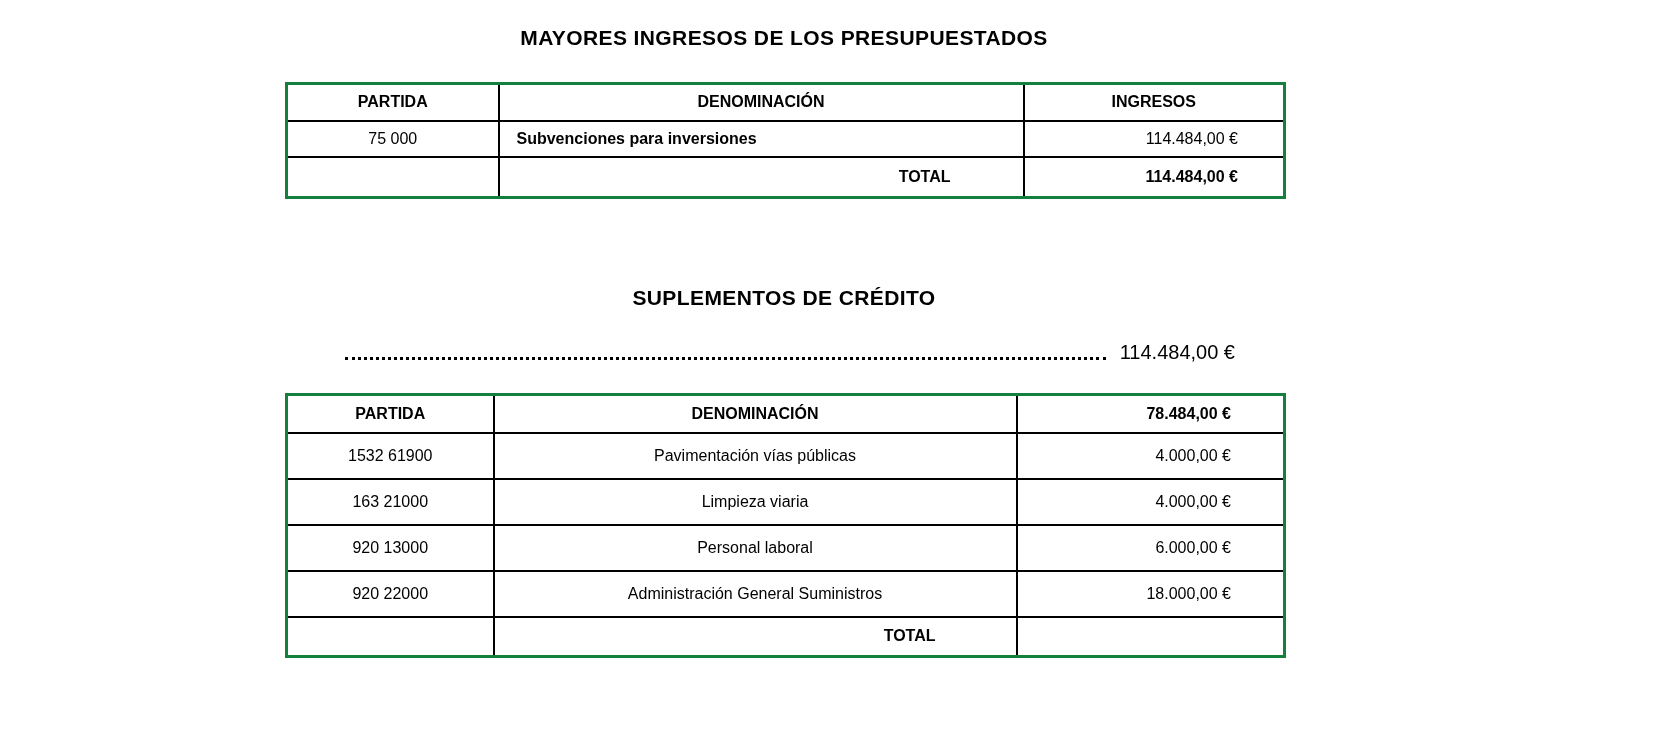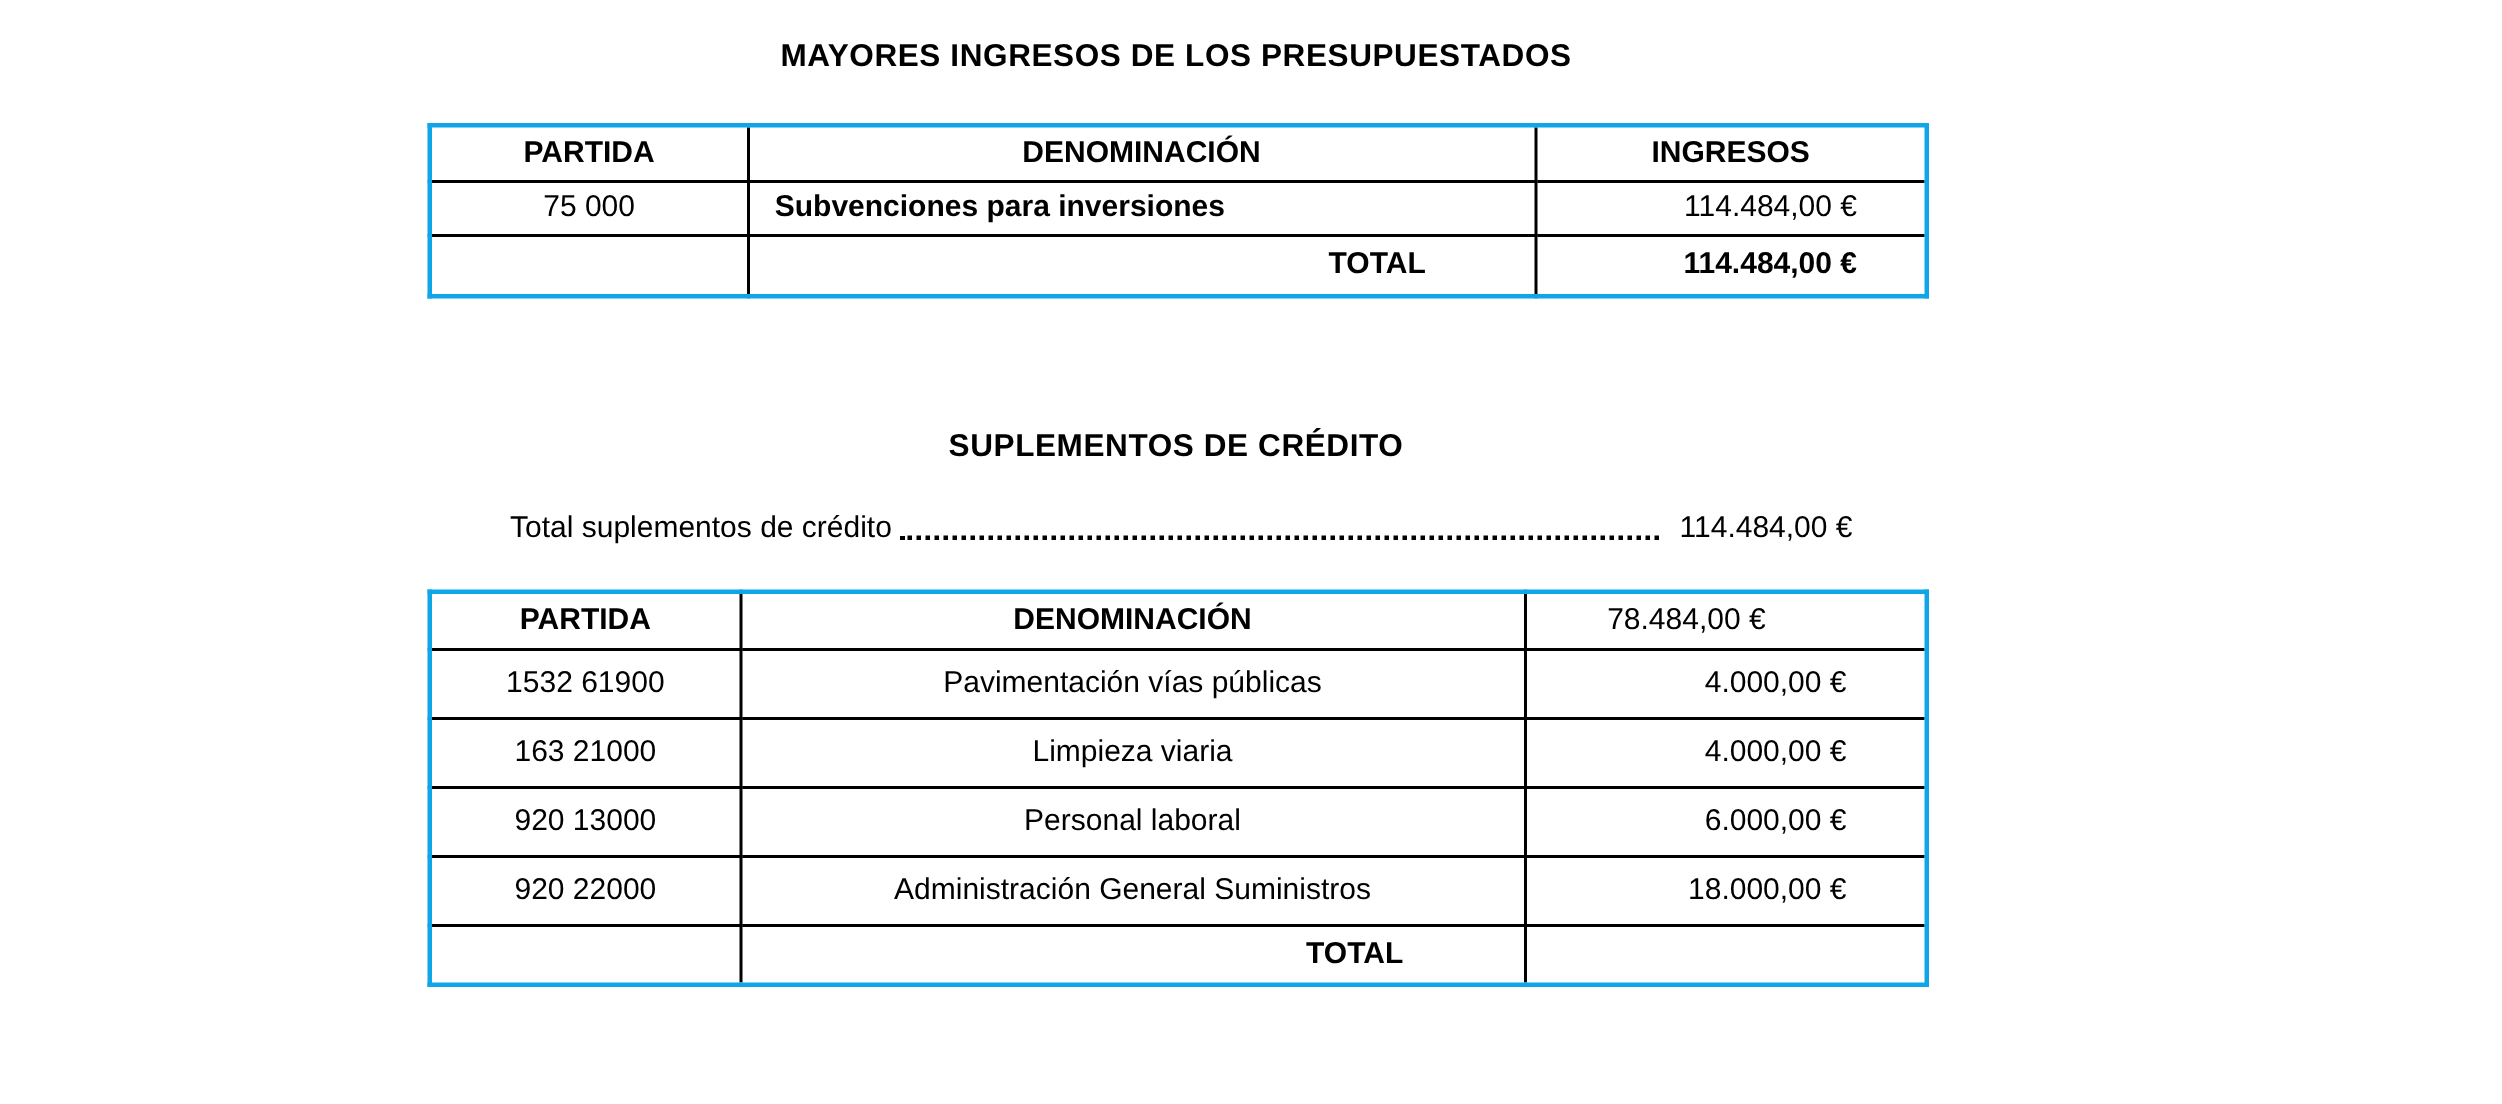--- a/index.html
+++ b/index.html
@@ -26,22 +26,22 @@
     letter-spacing: 0.4px;
     line-height: 24px;
   }
   .title1 { margin-top: 26px; }
   .title2 { margin-top: 87px; }
 
   table {
     border-collapse: collapse;
     table-layout: fixed;
     width: 998px;
-    font-size: 20px;
-    border: 3px solid #0ea5e9;
+    font-size: 16px;
+    border: 3px solid #15803d;
   }
   th, td {
     border: 2px solid #000;
     padding: 0;
     overflow: hidden;
     white-space: nowrap;
   }
   th { font-weight: bold; text-align: center; }
 
   .t1 { margin-top: 32px; }
@@ -51,21 +51,21 @@
 
   .t2 { margin-top: 29px; }
   .t2 thead tr { height: 38px; }
   .t2 tbody tr.data-row { height: 46px; }
   .t2 tbody tr.total-row { height: 40px; }
 
   .ctr { text-align: center; }
   .lft { text-align: left; padding-left: 17px; font-weight: bold; }
   .amt1 { text-align: right; padding-right: 45px; }
   .amt2 { text-align: right; padding-right: 52px; }
-  .hdr-amt { font-weight: normal; text-align: center; padding-right: 52px; }
+  .hdr-amt { font-weight: bold; text-align: right; padding-right: 52px; }
   .tlabel1 { text-align: right; padding-right: 72px; font-weight: bold; }
   .tlabel2 { text-align: right; padding-right: 80px; font-weight: bold; }
   .bold { font-weight: bold; }
 
   .total-line {
     margin-top: 31px;
     padding-left: 55px;
     padding-right: 48px;
     font-size: 20px;
     display: flex;
@@ -110,21 +110,20 @@
         <td></td>
         <td class="tlabel1">TOTAL</td>
         <td class="amt1 bold">114.484,00 €</td>
       </tr>
     </tbody>
   </table>
 
   <h2 class="title title2">SUPLEMENTOS DE CRÉDITO</h2>
 
   <div class="total-line">
-    <span>Total suplementos de crédito</span>
     <span class="dots"></span>
     <span>114.484,00 €</span>
   </div>
 
   <table class="t2">
     <colgroup>
       <col style="width:207px">
         <col style="width:523px">
         <col style="width:268px">
     </colgroup>

